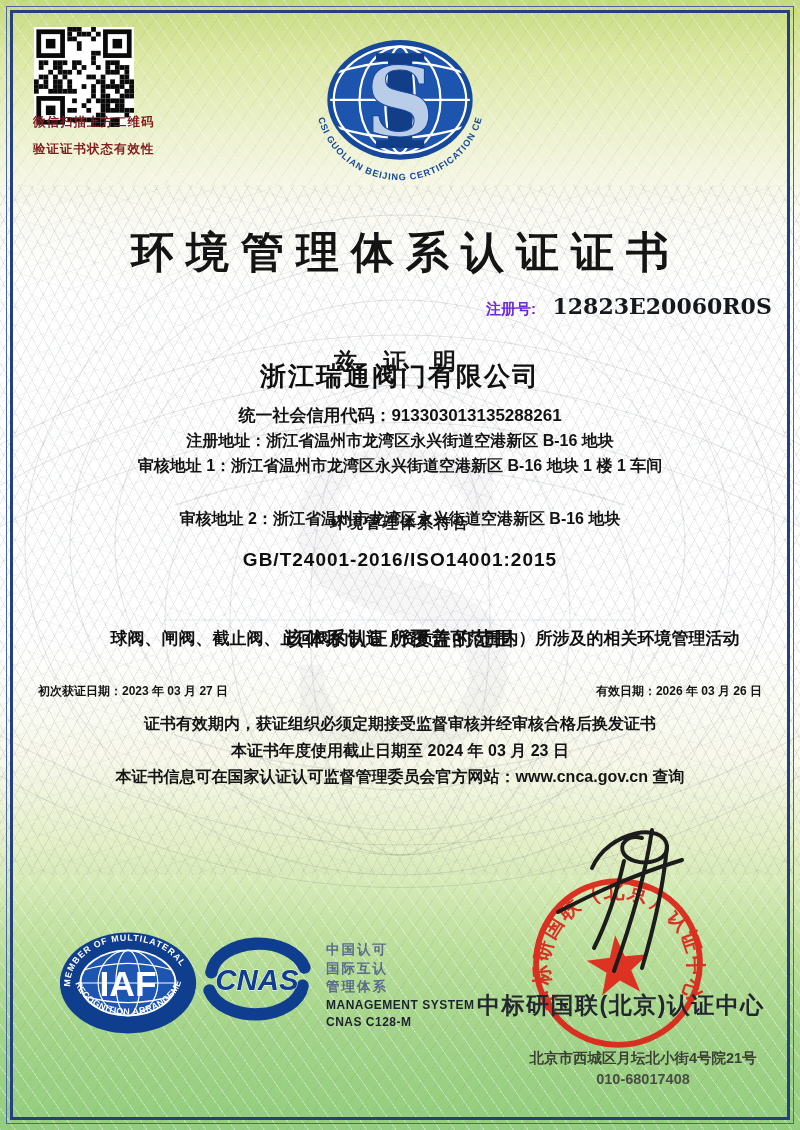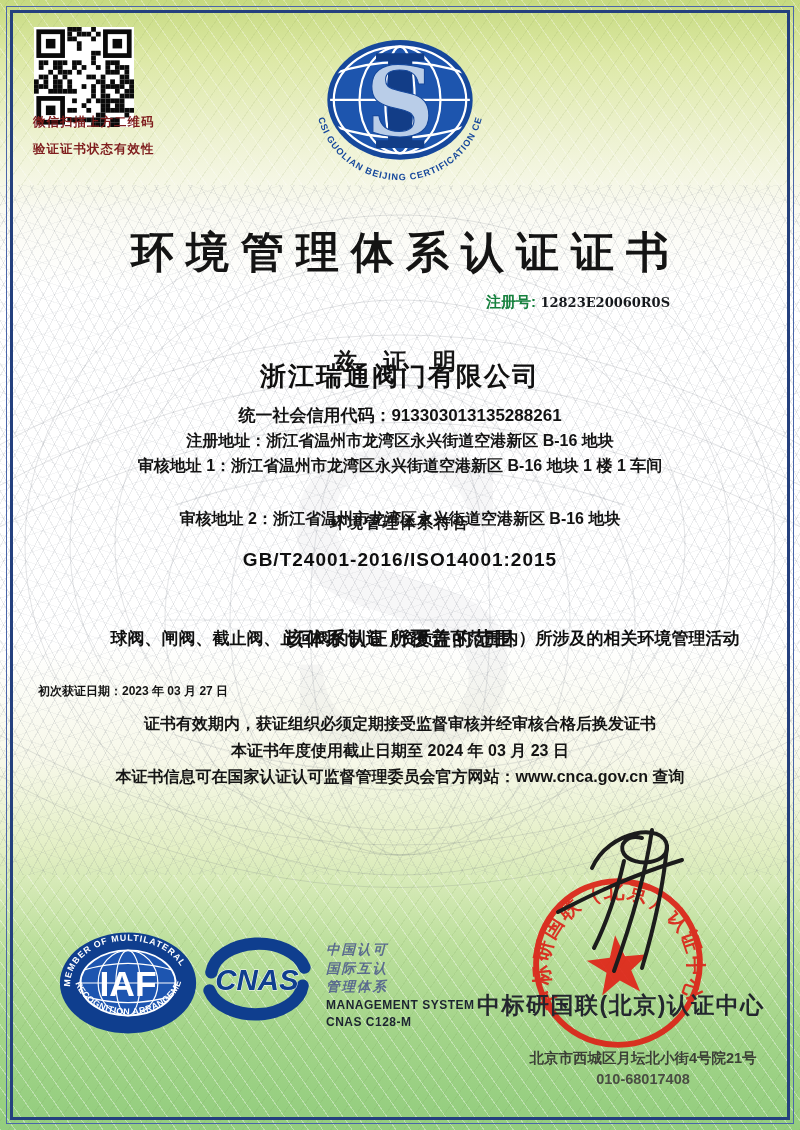--- a/index.html
+++ b/index.html
@@ -25,38 +25,38 @@
   .net-bot{left:0;top:875px;width:800px;height:255px;
     background:
       repeating-linear-gradient(55deg,rgba(255,255,255,.35) 0 1px,transparent 1px 12px),
       repeating-linear-gradient(-55deg,rgba(120,160,90,.14) 0 1px,transparent 1px 12px);}
   .frame-outer{inset:6px;border:1px solid #4a66aa;}
   .frame-inner{inset:10px;border:3px solid #24407e;}
   
   .qr-cap{left:33px;font-size:12.5px;letter-spacing:1px;color:#7f1d1d;font-weight:600;}
   .title{top:224px;font-size:43px;font-weight:900;letter-spacing:12px;color:#141414;text-indent:12px;}
   .regno{top:293px;left:486px;color:#222;}
-  .regno .lab{font-size:15px;font-weight:700;color:#15803d;}
-  .regno .num{font-size:13px;font-weight:700;font-family:"DejaVu Serif",serif;color:#15181c;}
+  .regno .lab{font-size:15px;font-weight:700;color:#6d28d9;}
+  .regno .num{font-size:22px;font-weight:700;font-family:"DejaVu Serif",serif;color:#15181c;margin-left:12px;}
   .certify{top:326px;font-size:23px;font-weight:800;letter-spacing:10px;color:#161616;margin-top:20px;}
   .company{top:359px;font-size:26px;font-weight:800;letter-spacing:2px;color:#101010;}
   .credit{top:404px;font-size:17px;font-weight:800;color:#121212;}
   .addr1{top:431px;} .addr2{top:456px;} .addr3{top:509px;}
   .addr1,.addr2,.addr3{font-size:16px;font-weight:700;color:#141414;}
   .conform{top:513px;font-size:15.5px;font-weight:800;letter-spacing:2px;color:#141414;}
   .standard{top:549px;font-size:19px;font-weight:800;letter-spacing:1px;color:#101010;}
   .scopelab{top:591px;font-size:19px;font-weight:800;letter-spacing:2px;color:#141414;margin-top:35px;}
   .scope{top:627px;font-size:17px;font-weight:800;color:#101010;margin-left:25px;}
   .dates{top:683px;left:0;width:800px;display:flex;justify-content:space-between;
          padding:0 38px;box-sizing:border-box;font-size:12px;font-weight:800;color:#121212;}
   .note1{top:714px;} .note2{top:741px;} .note3{top:767px;}
   .note1,.note2,.note3{font-size:16px;font-weight:700;color:#141414;}
   .certifier-name{top:990px;left:477px;font-size:23px;font-weight:600;letter-spacing:1.5px;color:#23262e;}
   .cnas-txt{top:941px;left:326px;line-height:18.5px;}
-  .cnas-txt .zh{font-size:13.5px;font-weight:600;color:#5a6b8e;letter-spacing:2px;font-style:italic;}
+  .cnas-txt .zh{font-size:13.5px;font-weight:600;color:#5a6b8e;letter-spacing:2px;}
   .cnas-txt .en{font-size:12px;font-weight:800;color:#1c2330;letter-spacing:.5px;line-height:17px;}
   .caddr{top:1049px;left:498px;width:290px;text-align:center;font-size:14.5px;font-weight:700;color:#3b3f36;}
   .cphone{top:1071px;left:498px;width:290px;text-align:center;font-size:14.5px;font-weight:700;color:#484c42;}
 </style>
 </head>
 <body>
 
 <div class="abs net-top"></div>
 <div class="abs net-mid"></div>
 <div class="abs net-bot"></div>
@@ -278,20 +278,21 @@
 <div class="abs ctr addr1">注册地址：浙江省温州市龙湾区永兴街道空港新区 B-16 地块</div>
 <div class="abs ctr addr2">审核地址 1：浙江省温州市龙湾区永兴街道空港新区 B-16 地块 1 楼 1 车间</div>
 <div class="abs ctr addr3">审核地址 2：浙江省温州市龙湾区永兴街道空港新区 B-16 地块</div>
 <div class="abs ctr conform">环境管理体系符合</div>
 <div class="abs ctr standard">GB/T24001-2016/ISO14001:2015</div>
 <div class="abs ctr scopelab">该体系认证所覆盖的范围</div>
 <div class="abs ctr scope">球阀、闸阀、截止阀、止回阀的制造（资质许可范围内）所涉及的相关环境管理活动</div>
 
 <div class="abs dates">
   <span>初次获证日期：2023 年 03 月 27 日</span>
+  <span>有效日期：2026 年 03 月 26 日</span>
 </div>
 
 <div class="abs ctr note1">证书有效期内，获证组织必须定期接受监督审核并经审核合格后换发证书</div>
 <div class="abs ctr note2">本证书年度使用截止日期至 2024 年 03 月 23 日</div>
 <div class="abs ctr note3">本证书信息可在国家认证认可监督管理委员会官方网站：www.cnca.gov.cn 查询</div>
 
 <svg class="abs" style="left:528px;top:873px;transform:rotate(-6deg)" width="180" height="180" viewBox="0 0 200 200" xmlns="http://www.w3.org/2000/svg" xmlns:xlink="http://www.w3.org/1999/xlink">
   <defs>
       <path id="stampring" d="M 30,140 A 78,78 0 1 1 170,140"></path>
     </defs>

